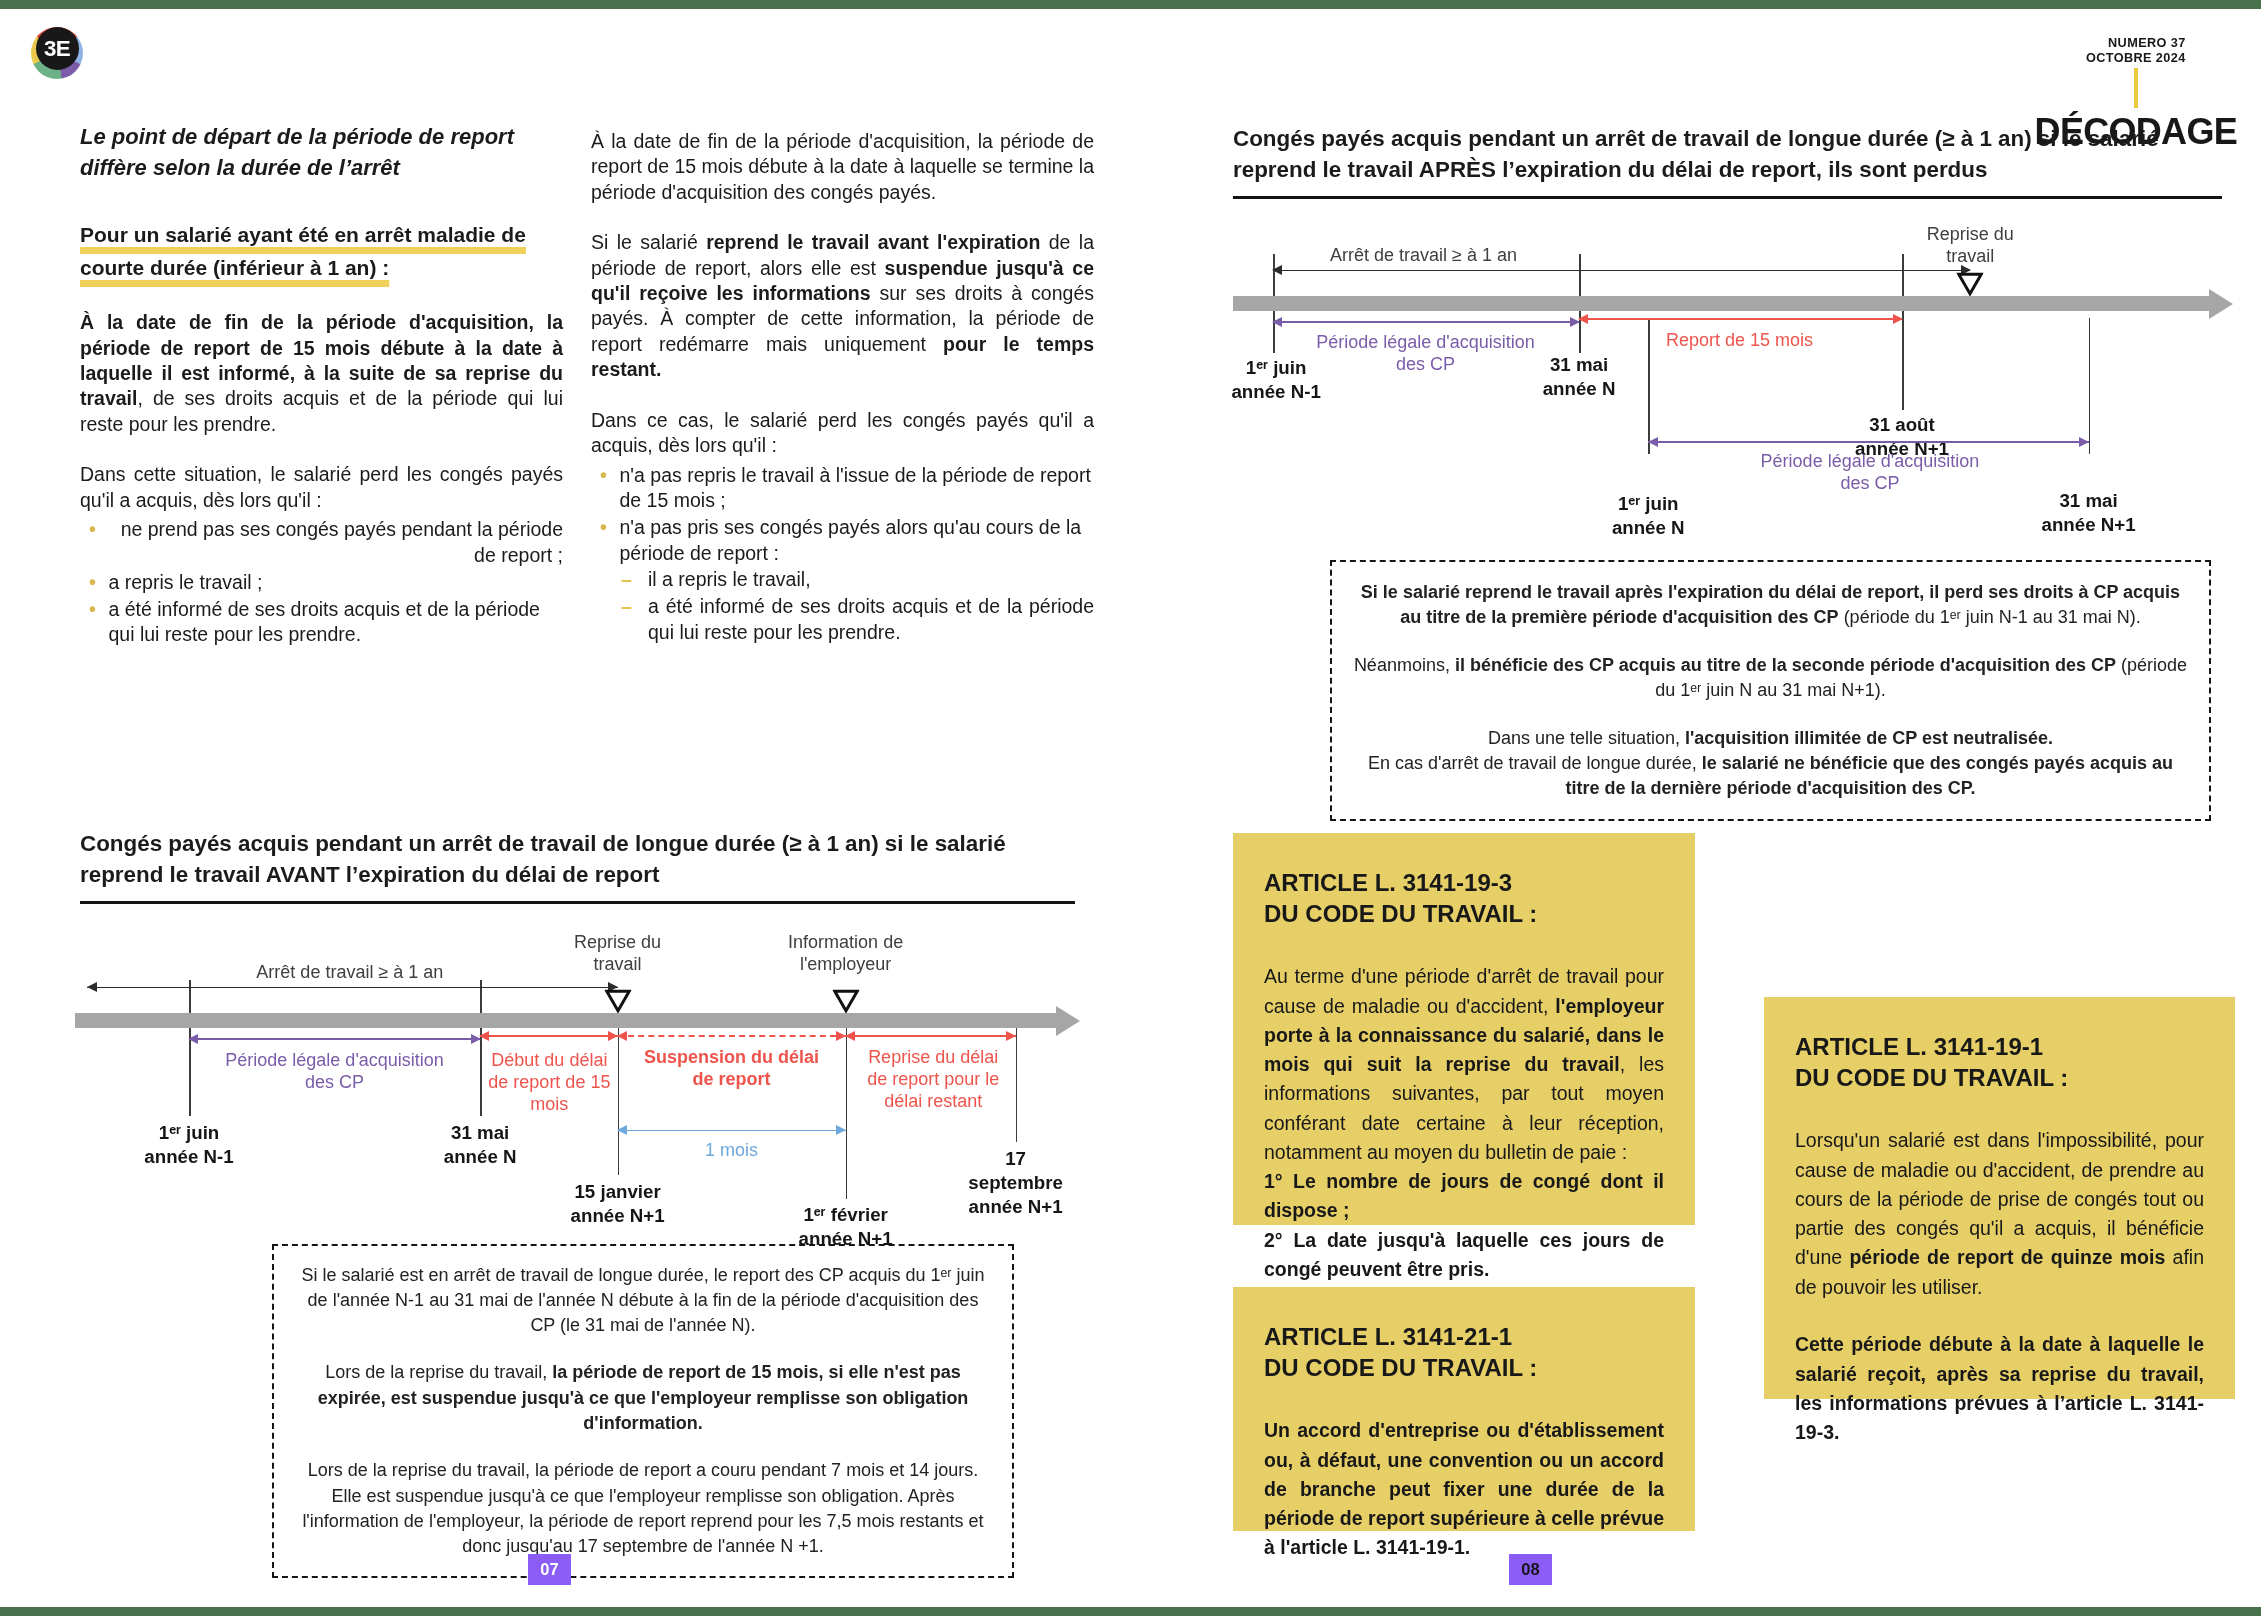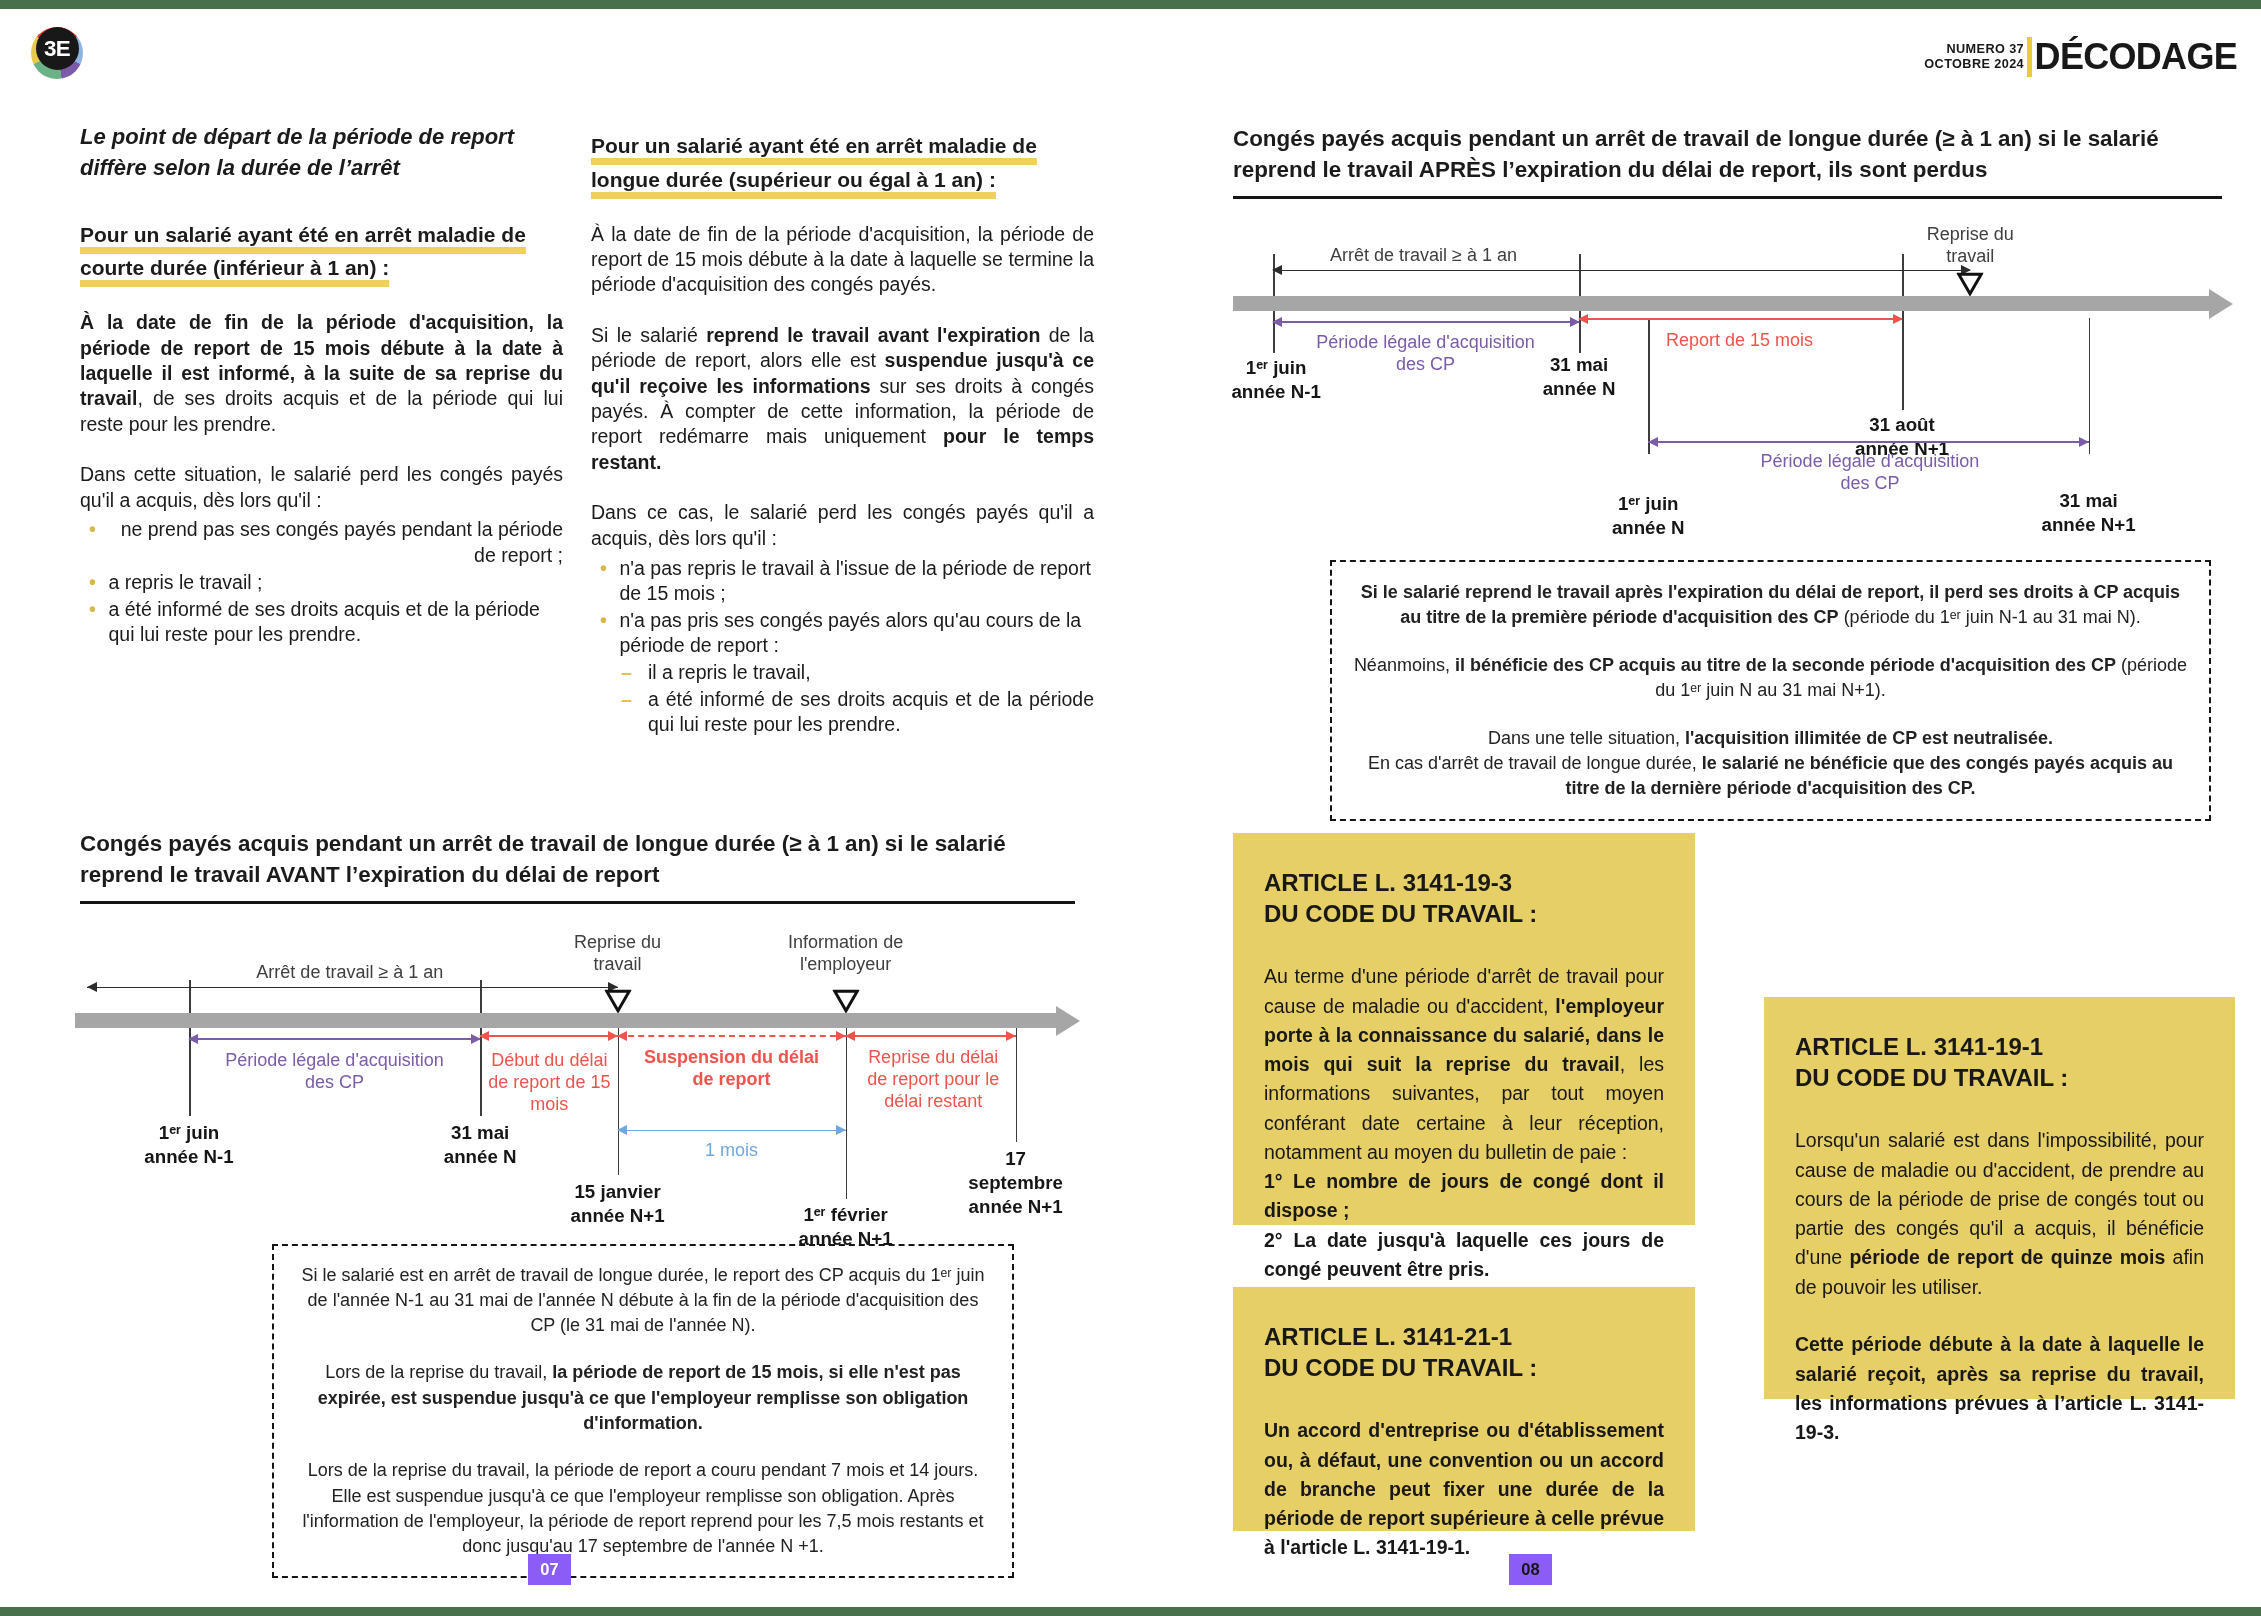--- a/index.html
+++ b/index.html
@@ -6,21 +6,21 @@
   body{width:2261px;height:1616px;position:relative;overflow:hidden;
        font-family:"Liberation Sans", sans-serif;color:#1b1b1b;}
   .abs{position:absolute;}
   .bar{left:0;width:2261px;background:#47704b;}
   
   .logo-ring{left:31px;top:27px;width:52px;height:52px;border-radius:50%;
     background:conic-gradient(#e04438 0 14%,#8fb4e3 14% 32%,#7b5ca8 32% 47%,#6cb287 47% 68%,#e8c94d 68% 86%,#e04438 86% 100%);
     display:flex;justify-content:center;}
   .logo-inner{width:43px;height:43px;border-radius:50%;background:#181818;color:#fff;
     display:flex;align-items:center;justify-content:center;font-weight:900;font-size:22.4px;letter-spacing:-0.7px;}
-  .masthead{top:36px;right:24px;display:flex;align-items:center;gap:3px;}
+  .masthead{top:36px;right:24px;display:flex;align-items:center;gap:3px;flex-direction:column;}
   .issue{font-weight:800;font-size:12.7px;line-height:1.15;text-align:right;letter-spacing:0.4px;color:#181818;white-space:pre-line;}
   .ybar{width:4.5px;height:40px;background:#e9ca3f;}
   .brand{font-weight:900;font-size:36px;letter-spacing:-0.7px;color:#181818;}
   
   .col{line-height:1.3;font-size:19.5px;text-align:justify;}
   .intro-title{font-style:italic;font-weight:800;font-size:22px;line-height:1.4;text-align:left;margin:0 0 34px 0;}
   .h-yellow{font-weight:800;font-size:21px;line-height:1.6;text-align:left;margin:0 0 25.4px 0;
     text-decoration-line:underline;text-decoration-color:#efd05a;text-decoration-thickness:6.7px;text-underline-offset:5.2px;}
   .para{margin:0 0 25.4px 0;}
   .para:last-child{margin-bottom:0;}
@@ -102,21 +102,20 @@
   <p class="para"><b>À la date de fin de la période d'acquisition, la période de report de 15 mois débute à la date à laquelle il est informé, à la suite de sa reprise du travail</b>, de ses droits acquis et de la période qui lui reste pour les prendre.</p>
   <p class="para" style="margin-bottom: 3px; white-space: pre-line;">Dans cette situation, le salarié perd les congés payés qu'il a acquis, dès lors qu'il :</p>
   <ul class="dots">
     <li style="white-space: pre-line; text-align: right;">ne prend pas ses congés payés pendant la période de report ;</li>
     <li style="white-space: pre-line;">a repris le travail ;</li>
     <li style="white-space: pre-line;">a été informé de ses droits acquis et de la période qui lui reste pour les prendre.</li>
   </ul>
 </div>
 
 <div class="abs col" style="left:591px;top:129px;width:503px;">
-  <p class="h-yellow" style="white-space: pre-line;">Pour un salarié ayant été en arrêt maladie de longue durée (supérieur ou égal à 1 an) :</p>
   <p class="para" style="white-space: pre-line;">À la date de fin de la période d'acquisition, la période de report de 15 mois débute à la date à laquelle se termine la période d'acquisition des congés payés.</p>
   <p class="para">Si le salarié <b>reprend le travail avant l'expiration</b> de la période de report, alors elle est <b>suspendue jusqu'à ce qu'il reçoive les informations</b> sur ses droits à congés payés. À compter de cette information, la période de report redémarre mais uniquement <b>pour le temps restant.</b></p>
   <p class="para" style="margin-bottom: 3px; white-space: pre-line;">Dans ce cas, le salarié perd les congés payés qu'il a acquis, dès lors qu'il :</p>
   <ul class="dots">
     <li style="white-space: pre-line;">n'a pas repris le travail à l'issue de la période de report de 15 mois ;</li>
     <li style="white-space: pre-line;">n'a pas pris ses congés payés alors qu'au cours de la période de report :</li>
   </ul>
   <ul class="dash">
     <li style="white-space: pre-line;">il a repris le travail,</li>
     <li style="white-space: pre-line;">a été informé de ses droits acquis et de la période qui lui reste pour les prendre.</li>

